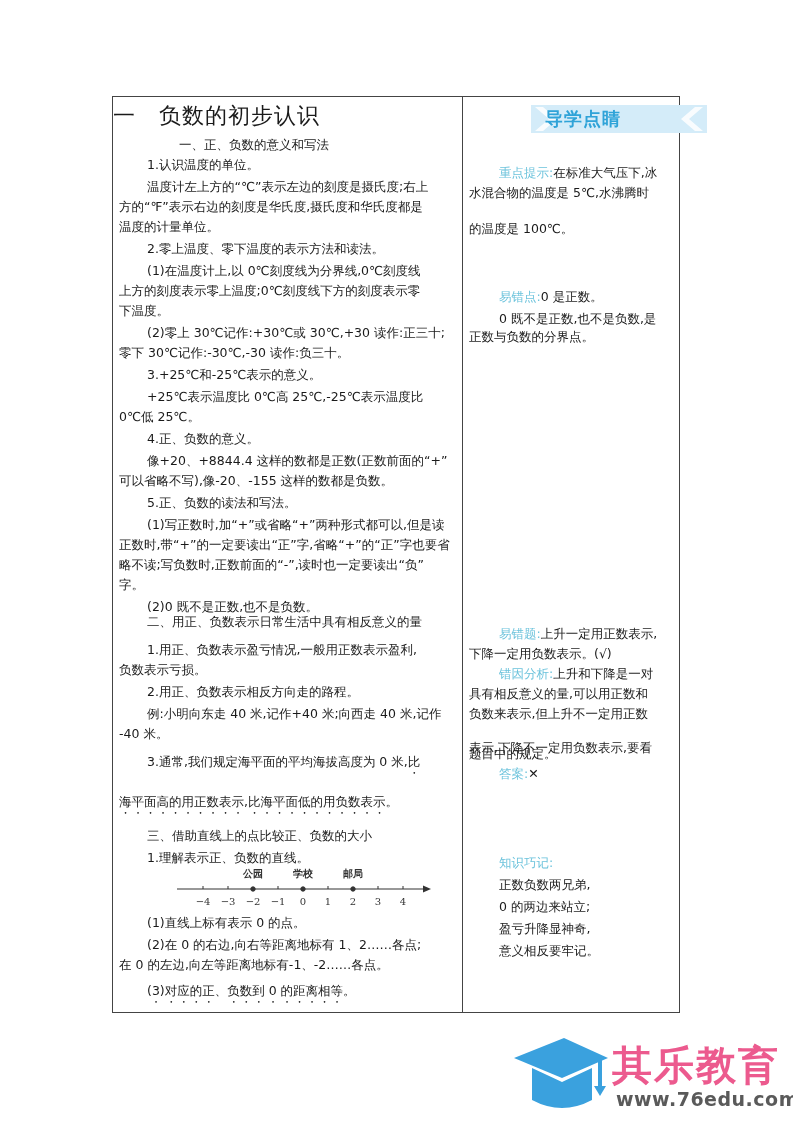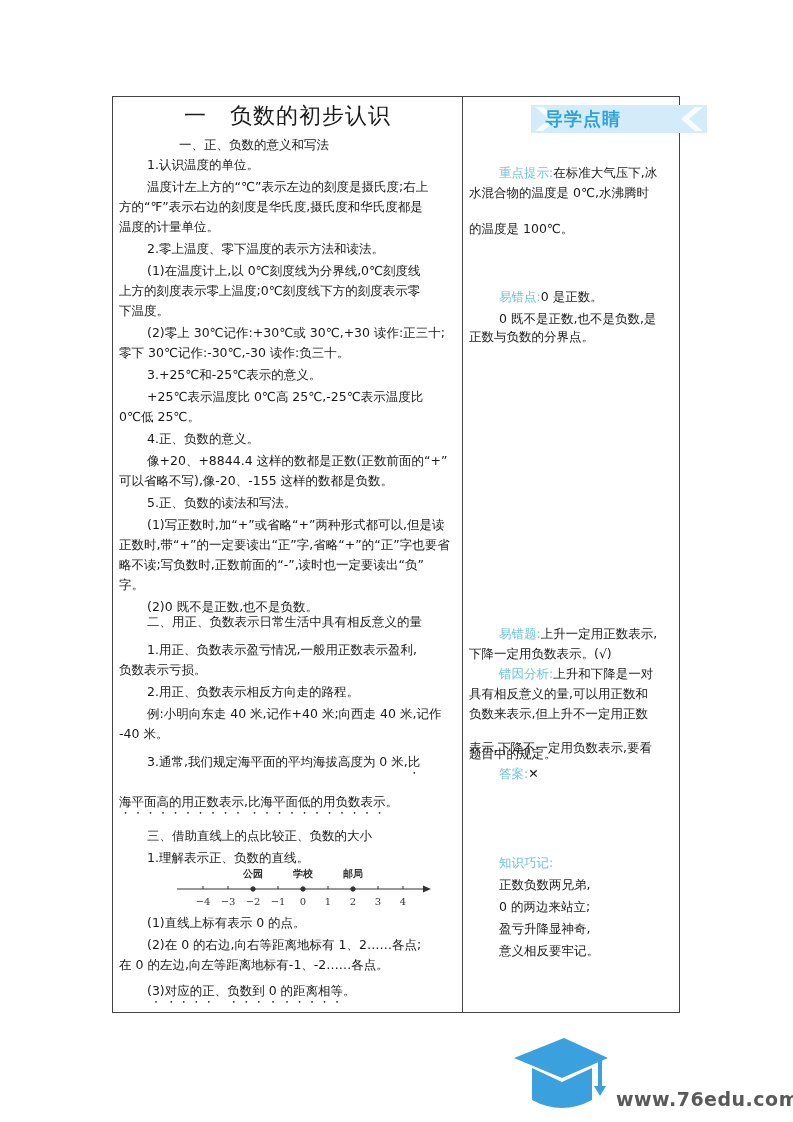--- a/index.html
+++ b/index.html
@@ -3,21 +3,21 @@
 <meta charset="utf-8">
 <style>
   html, body { margin: 0; padding: 0; background: #ffffff; }
   body { width: 793px; height: 1122px; position: relative; overflow: hidden;
          font-family: "DejaVu Sans", "Liberation Sans", sans-serif; color: #1a1a1a; }
   .table { position: absolute; left: 112px; top: 96px; width: 568px; height: 917px;
            border: 1px solid #444; box-sizing: border-box; }
   .divider { position: absolute; left: 349px; top: 0; bottom: 0; width: 1px; background: #444; }
   .left { position: absolute; left: 0; top: 0; width: 349px; }
   .right { position: absolute; left: 350px; top: 0; width: 216px; }
-  .title { position: absolute; left: 0; width: 349px; top: 4px; text-align: center;
+  .title { position: absolute; left: 0; width: 349px; top: 4px; text-align: left;
            font-size: 22px; letter-spacing: 1px; }
   .p { position: absolute; font-size: 12.5px; line-height: 20px; white-space: nowrap; }
   .cont { left: 6px; }
   .ind { left: 34px; }
   .dots { text-emphasis: dot; -webkit-text-emphasis: dot; text-emphasis-position: under; -webkit-text-emphasis-position: under; }
   .accent { color: #6cc3dc; }
   .banner { position: absolute; left: 32px; top: 6px; width: 176px; height: 32px; padding-left: 36px; }
   .banner-text { position: absolute; left: 0; top: 0; width: 176px; height: 32px; line-height: 32px;
                  text-align: center; color: #2fa3d8; font-size: 18px; font-weight: bold; letter-spacing: 1px; }
   .numline { position: absolute; left: 60px; top: 766px; width: 260px; height: 50px; }
@@ -110,21 +110,21 @@
     <div class="banner">
       <svg width="176" height="32" viewBox="0 0 176 32">
         <rect x="0" y="2" width="176" height="28" fill="#d4ecf9"></rect>
         <polygon points="4,4 18,16 4,28 12,28 26,16 12,4" fill="#ffffff" opacity="0.85"></polygon>
         <polygon points="172,4 158,16 172,28 164,28 150,16 164,4" fill="#ffffff" opacity="0.85"></polygon>
       </svg>
       <div class="banner-text">导学点睛</div>
     </div>
 
     <div class="p" style="left:36px; top:66px;"><span class="accent">重点提示:</span><span>在标准大气压下,冰</span></div>
-    <div class="p" style="left:6px; top:86px;">水混合物的温度是 0℃,水沸腾时</div>
+    <div class="p" style="left:6px; top:86px;">水混合物的温度是 5℃,水沸腾时</div>
     <div class="p" style="left:6px; top:122px;">的温度是 100℃。</div>
 
     <div class="p" style="left:36px; top:190px;"><span class="accent">易错点:</span><span>0 是正数。</span></div>
     <div class="p" style="left:36px; top:212px;">0 既不是正数,也不是负数,是</div>
     <div class="p" style="left:6px; top:230px;">正数与负数的分界点。</div>
 
     <div class="p" style="left:36px; top:527px;"><span class="accent">易错题:</span><span>上升一定用正数表示,</span></div>
     <div class="p" style="left:6px; top:547px;">下降一定用负数表示。(√)</div>
     <div class="p" style="left:36px; top:567px;"><span class="accent">错因分析:</span><span>上升和下降是一对</span></div>
     <div class="p" style="left:6px; top:587px;">具有相反意义的量,可以用正数和</div>
@@ -141,14 +141,15 @@
   </div>
 </div>
 
 <div class="logo">
   <svg width="100" height="80" viewBox="0 0 100 80">
     <polygon points="2,20 52,0 96,20 50,40" fill="#3aa1de"></polygon>
     <path d="M20,30 L20,62 Q50,78 80,62 L80,30 L50,44 Z" fill="#3aa1de"></path>
     <rect x="86" y="22" width="4" height="26" fill="#3aa1de"></rect>
     <polygon points="82,48 94,48 88,58" fill="#3aa1de"></polygon>
   </svg>
+  <div class="logo-cn">其乐教育</div>
   <div class="logo-url">www.76edu.com</div>
 </div>
 
 </body></html>

